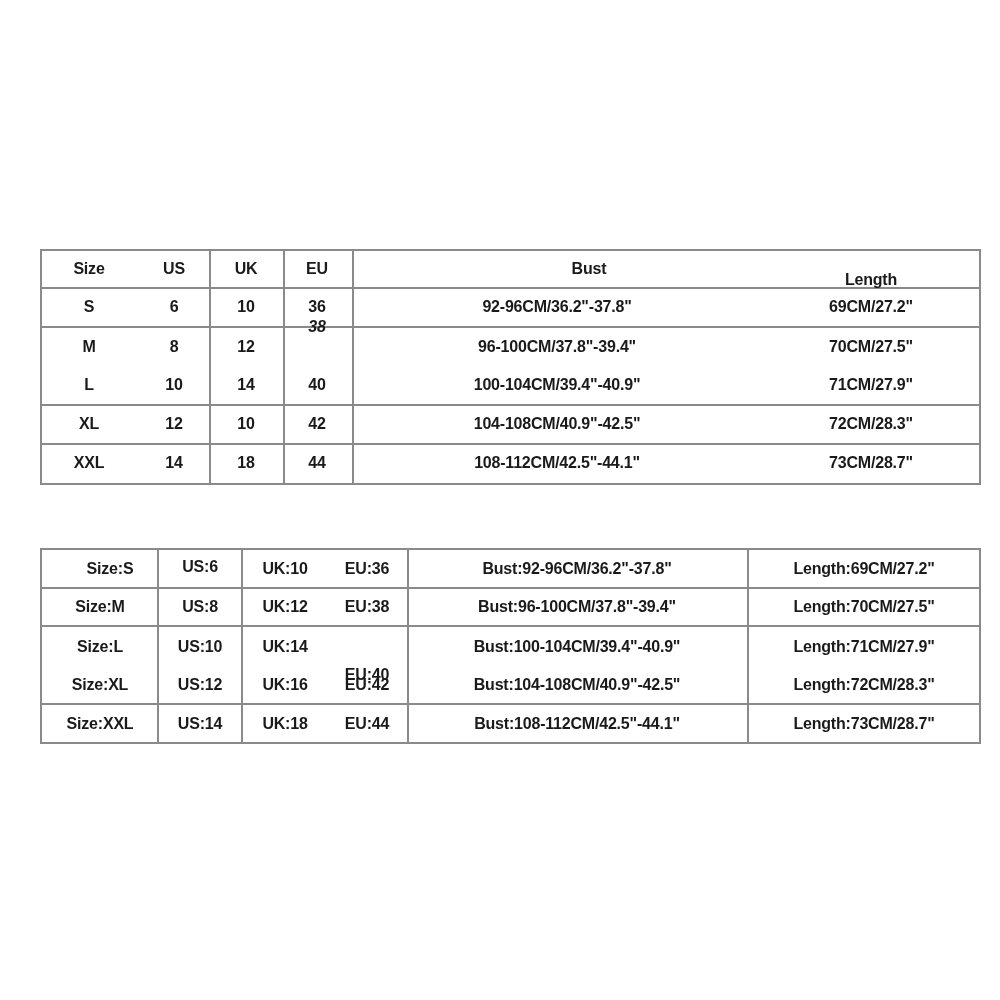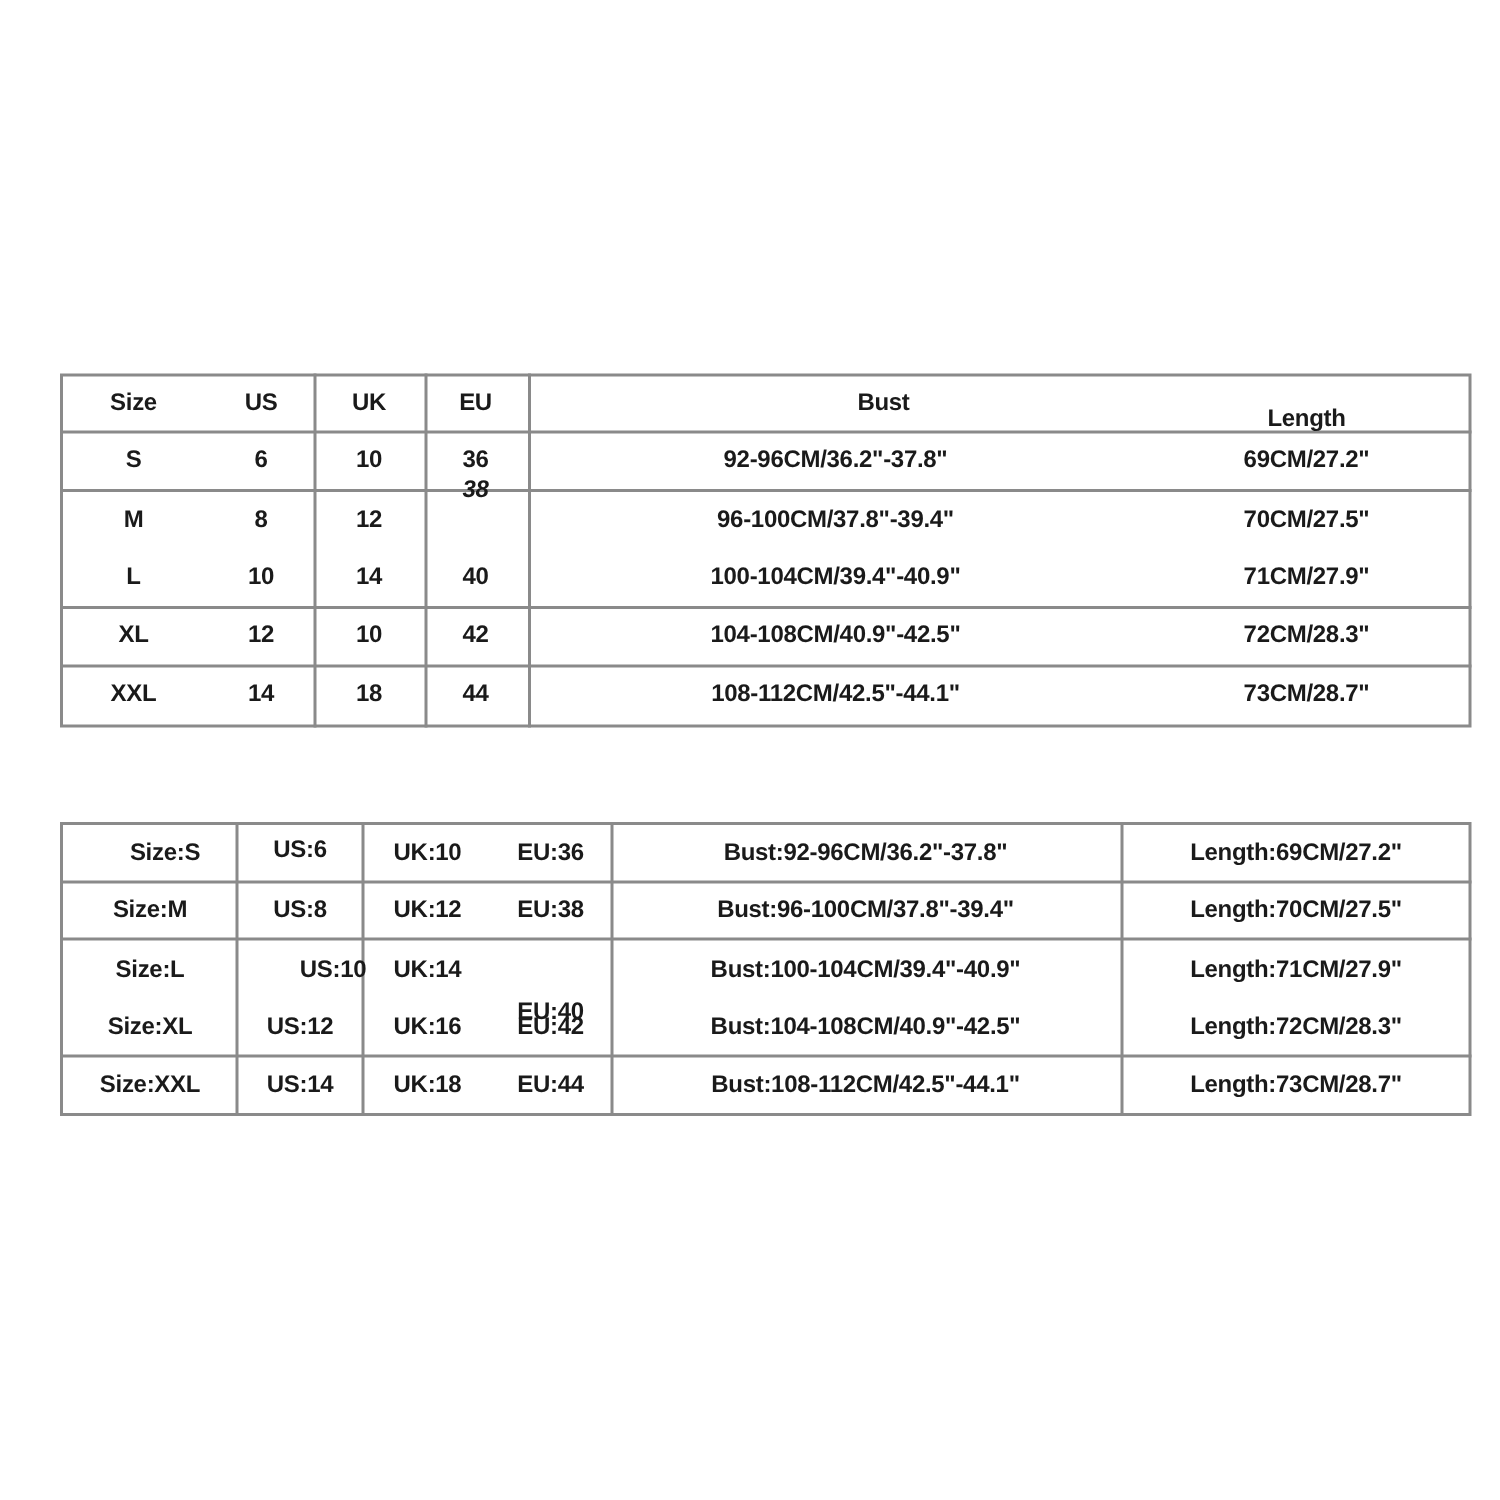--- a/index.html
+++ b/index.html
@@ -89,21 +89,21 @@
   <span class="cell" style="left:864px; top:569px;">Length:69CM/27.2"</span>
 
   <span class="cell" style="left:100px; top:607px;">Size:M</span>
   <span class="cell" style="left:200px; top:607px;">US:8</span>
   <span class="cell" style="left:285px; top:607px;">UK:12</span>
   <span class="cell" style="left:367px; top:607px;">EU:38</span>
   <span class="cell" style="left:577px; top:607px;">Bust:96-100CM/37.8"-39.4"</span>
   <span class="cell" style="left:864px; top:607px;">Length:70CM/27.5"</span>
 
   <span class="cell" style="left:100px; top:647px;text-align:right;">Size:L</span>
-  <span class="cell" style="left:200px; top:647px;margin-left:22px;">US:10</span>
+  <span class="cell" style="left:200px; top:647px;">US:10</span>
   <span class="cell" style="left:285px; top:647px;">UK:14</span>
   <span class="cell" style="left:367px; top:647px;margin-top:28px;">EU:40</span>
   <span class="cell" style="left:577px; top:647px;">Bust:100-104CM/39.4"-40.9"</span>
   <span class="cell" style="left:864px; top:647px;">Length:71CM/27.9"</span>
 
   <span class="cell" style="left:100px; top:685px;">Size:XL</span>
   <span class="cell" style="left:200px; top:685px;">US:12</span>
   <span class="cell" style="left:285px; top:685px;">UK:16</span>
   <span class="cell" style="left:367px; top:685px;">EU:42</span>
   <span class="cell" style="left:577px; top:685px;">Bust:104-108CM/40.9"-42.5"</span>

